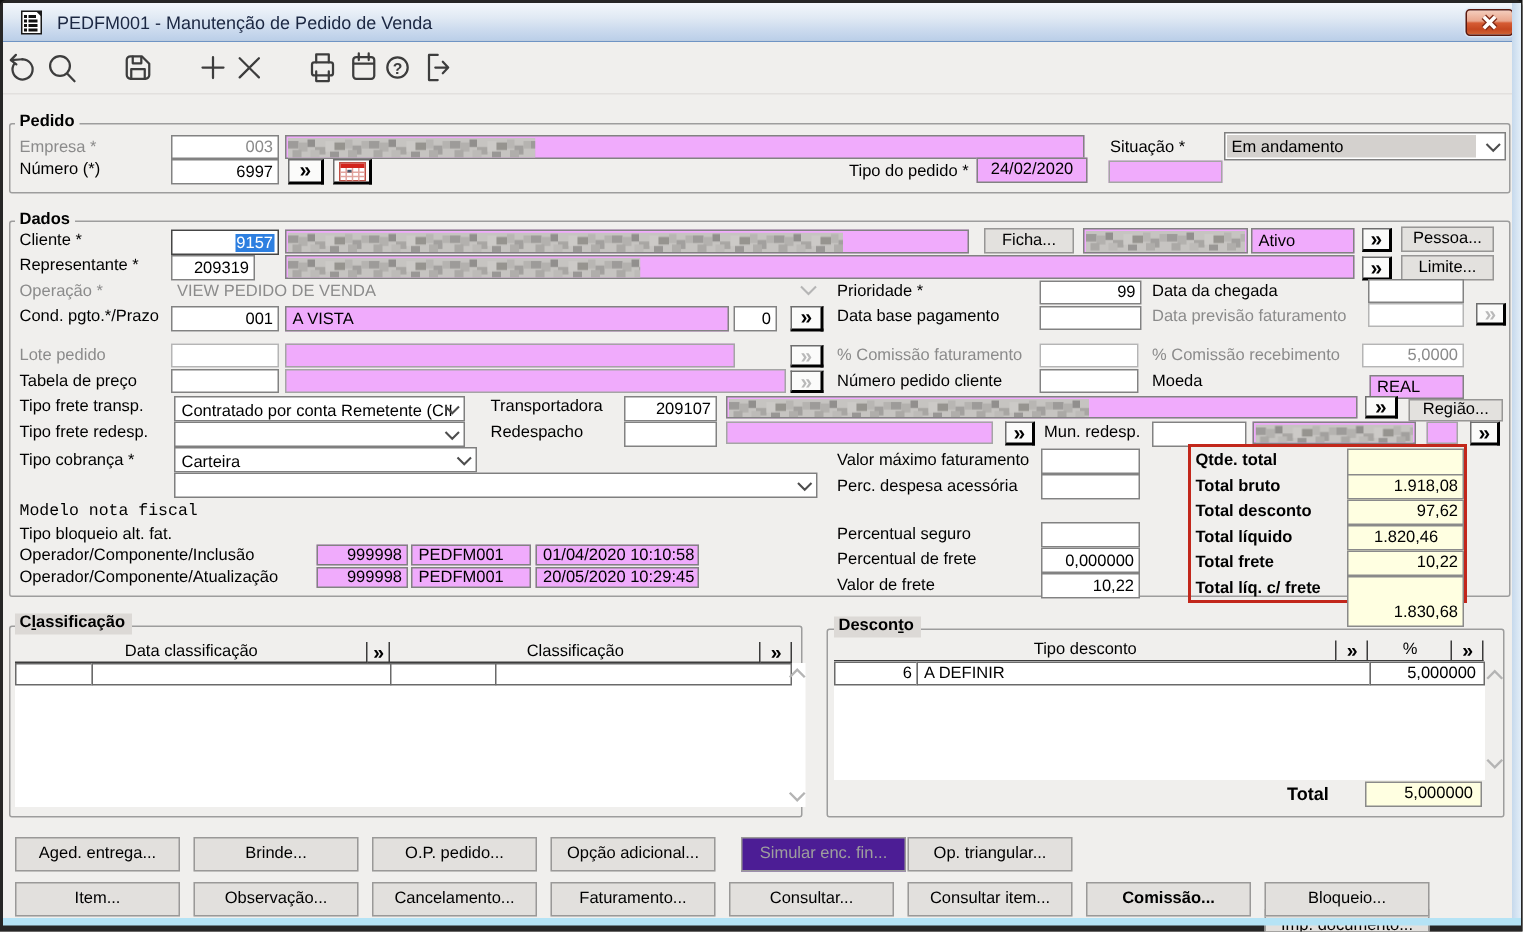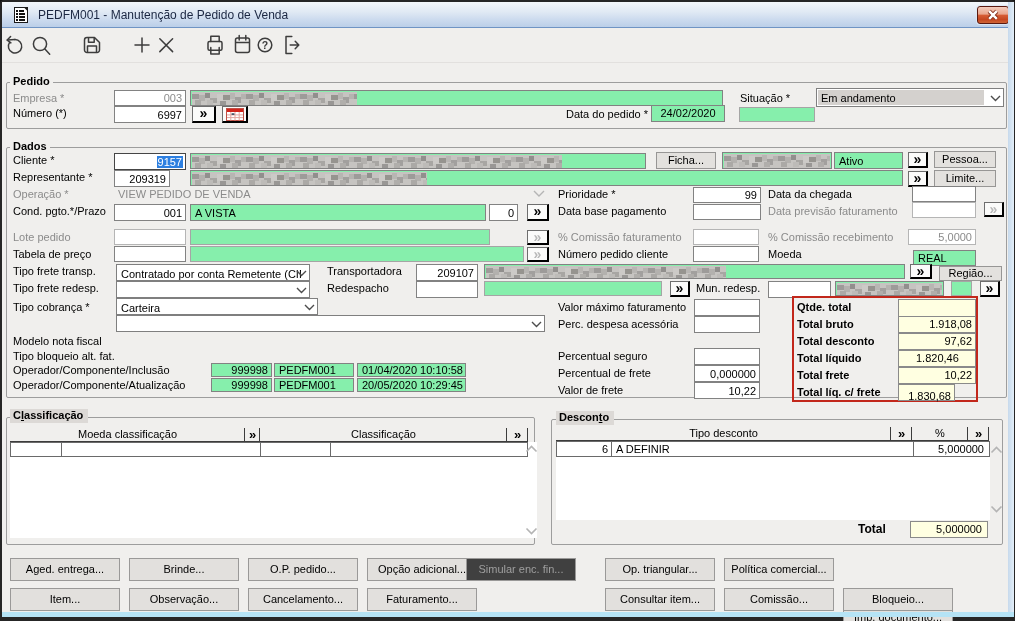--- a/index.html
+++ b/index.html
@@ -7,21 +7,21 @@
 #win{position:absolute;left:0;top:0;width:1015px;height:621px;background:#262626;border-radius:4px 4px 0 0;}
 #inner{position:absolute;left:2px;top:2px;width:1011px;height:611px;background:#f0efed;}
 #title{position:absolute;left:0;top:0;width:1011px;height:26px;background:linear-gradient(180deg,#f3f7fb 0%,#e0e9f4 40%,#cbdaee 72%,#bbcfe8 100%);border-bottom:1px solid #6f94c4;border-radius:3px 3px 0 0;}
 #title .txt{position:absolute;left:36px;top:6px;font-size:12px;color:#1b2742;}
 #rightframe{position:absolute;right:1px;top:2px;width:6px;height:611px;background:linear-gradient(90deg,#c6d9ec,#e3eef8);}
 #bottomframe{position:absolute;left:2px;top:612px;width:1012px;height:5px;background:#b5e3f5;}
 .lbl{position:absolute;white-space:nowrap;line-height:13px;}
 .dis{color:#8b8b8b;}
 .inp{position:absolute;background:#fff;border:1px solid #828282;line-height:13px;white-space:nowrap;overflow:hidden;}
 .r{text-align:right;}
-.ro{background:#86efac;}
+.ro{background:#f0abfc;}
 .pix{position:absolute;top:1px;left:1px;bottom:1px;}
 .ddt{position:absolute;left:4px;top:2px;right:8px;overflow:hidden;white-space:nowrap;}
 .b3{position:absolute;background:#fbfbfa;border:1px solid #6e6e6e;border-right:2px solid #000;border-bottom:2px solid #000;text-align:center;font-weight:bold;font-size:14px;line-height:13px;}
 .gbx{position:absolute;border:1px solid #9d9d9d;border-radius:2px;}
 .glb{position:absolute;font-weight:bold;background:#f0efed;padding:0 3px;line-height:11px;}
 .chip{background:#dcd9d6;padding:1px 5px 2px 3px;}
 .btn{position:absolute;background:#e3e1de;border:1px solid #979695;text-align:center;line-height:15px;}
 .bb{position:absolute;width:110px;height:23px;background:#e2e0dd;border:1px solid #9a9998;text-align:center;line-height:21px;}
 .ddl{position:absolute;background:#fff;border:1px solid #7f7f7f;line-height:14px;white-space:nowrap;overflow:hidden;}
 .ddl svg,.dds{position:absolute;right:2px;top:4px;}
@@ -118,21 +118,21 @@
       </div>
 <div class="lbl" style="left:11px;top:105px;">Número (*)</div>
 <div class="inp r" style="left:112px;top:104px;width:72px;height:17px;padding:2px 3px;">6997</div>
 <div class="b3" style="left:190px;top:104px;width:24px;height:17px;">»</div>
 <div class="b3" style="left:220px;top:104px;width:26px;height:17px;padding-top:1px;"><svg width="18" height="13" viewBox="0 0 18 13">
           <rect x="0.5" y="0.5" width="17" height="12" fill="#fff" stroke="#c05046"></rect>
           <rect x="1" y="1" width="16" height="3" fill="#d2241c"></rect>
           <path d="M4.8 4 V12.5 M9 4 V12.5 M13.2 4 V12.5 M1 6.9 H17 M1 9.6 H17" stroke="#e2a49e" stroke-width="1"></path>
           <rect x="5.6" y="5.2" width="2.8" height="1.8" fill="#49566a"></rect>
         </svg></div>
-<div class="lbl" style="left:564px;top:106px;">Data do pedido *</div>
+<div class="lbl" style="left:564px;top:106px;">Tipo do pedido *</div>
 <div class="inp ro" style="left:649px;top:103px;width:74px;height:17px;text-align:center;line-height:15px;">24/02/2020</div>
 <div class="inp ro" style="left:737px;top:105px;width:76px;height:15px;border-color:#a5a5a5;"></div>
 
 <div class="gbx" style="left:4px;top:145px;width:1001px;height:251px;"></div>
 <div class="glb" style="left:8px;top:139px;">Dados</div>
 
 <div class="lbl" style="left:11px;top:152px;">Cliente *</div>
 <div class="inp" style="left:112px;top:151px;width:72px;height:17px;border-color:#454545;text-align:right;padding:2px 2px;"><span style="background:#2d7fe0;color:#fff;padding:0 1px;">9157</span></div>
 <div class="inp ro" style="left:188px;top:151px;width:456px;height:16px;">
         <svg class="pix" width="370" height="14" preserveAspectRatio="none">
@@ -238,21 +238,21 @@
 <div class="lbl" style="left:11px;top:299px;">Tipo cobrança *</div>
 <div class="ddl" style="left:114px;top:296px;width:202px;height:17px;">
         <span class="ddt">Carteira</span>
         <svg class="dds" style="top:5px" width="11" height="7" viewBox="0 0 11 7">
           <path d="M1 1 L5.5 5.5 L10 1" fill="none" stroke="#4d4d4d" stroke-width="1.4"></path>
         </svg>
       </div>
 <div class="lbl" style="left:556px;top:299px;">Valor máximo faturamento</div>
 <div class="inp" style="left:692px;top:297px;width:66px;height:17px;"></div>
 
-<div class="lbl" style="left:11px;top:333px;">Modelo nota fiscal</div>
+<div class="lbl" style="left:11px;top:333px;font-family:Liberation Mono, monospace;">Modelo nota fiscal</div>
 <div class="ddl" style="left:114px;top:313px;width:429px;height:17px;">
         <svg class="dds" style="top:5px" width="11" height="7" viewBox="0 0 11 7">
           <path d="M1 1 L5.5 5.5 L10 1" fill="none" stroke="#4d4d4d" stroke-width="1.4"></path>
         </svg>
       </div>
 <div class="lbl" style="left:556px;top:316px;">Perc. despesa acessória</div>
 <div class="inp" style="left:692px;top:314px;width:66px;height:17px;"></div>
 
 <div class="lbl" style="left:11px;top:348px;">Tipo bloqueio alt. fat.</div>
 <div class="lbl" style="left:556px;top:348px;">Percentual seguro</div>
@@ -277,25 +277,25 @@
 <div class="yel" style="left:896px;top:297px;width:78px;height:17px;padding:14px 3px;">66,0</div>
 <div class="lbl" style="left:795px;top:316px;font-weight:bold;">Total bruto</div>
 <div class="yel" style="left:896px;top:314px;width:78px;height:17px;padding:0 3px;">1.918,08</div>
 <div class="lbl" style="left:795px;top:333px;font-weight:bold;">Total desconto</div>
 <div class="yel" style="left:896px;top:331px;width:78px;height:17px;padding:0 3px;">97,62</div>
 <div class="lbl" style="left:795px;top:350px;font-weight:bold;">Total líquido</div>
 <div class="yel" style="left:896px;top:348px;width:78px;height:17px;padding:0 17px;">1.820,46</div>
 <div class="lbl" style="left:795px;top:367px;font-weight:bold;">Total frete</div>
 <div class="yel" style="left:896px;top:365px;width:78px;height:17px;padding:0 3px;">10,22</div>
 <div class="lbl" style="left:795px;top:384px;font-weight:bold;">Total líq. c/ frete</div>
-<div class="yel" style="left:896px;top:382px;width:57px;height:17px;padding:4px 3px;">1.830,68</div>
+<div class="yel" style="left:896px;top:382px;width:78px;height:17px;padding:16px 3px;">1.830,68</div>
 
 <div class="gbx" style="left:4px;top:415px;width:529px;height:128px;"></div>
 <div class="glb chip" style="left:8px;top:407px;">C<u>l</u>assificação</div>
-<div class="hdr" style="left:8px;top:426px;width:235px;height:14px;">Moeda classificação</div>
+<div class="hdr" style="left:8px;top:426px;width:235px;height:14px;">Data classificação</div>
 <div class="hdr hb" style="left:243px;top:426px;width:15px;height:14px;">»</div>
 <div class="hdr" style="left:258px;top:426px;width:247px;height:14px;">Classificação</div>
 <div class="hdr hb" style="left:505px;top:426px;width:21px;height:14px;">»</div>
 <div class="hv" style="left:242px;top:426px;height:14px;"></div>
 <div class="hv" style="left:257px;top:426px;height:14px;"></div>
 <div class="hv" style="left:504px;top:426px;height:14px;"></div>
 <div class="hv" style="left:525px;top:426px;height:14px;"></div>
 <div style="position:absolute;left:8px;top:440px;width:527px;height:96px;background:#fff;"></div>
 <div class="cell" style="left:8px;top:440px;width:52px;height:15px;"></div>
 <div class="cell" style="left:59px;top:440px;width:200px;height:15px;"></div>
@@ -328,27 +328,27 @@
 <svg class="chev" style="left:988px;top:503px;" width="13" height="8" viewBox="0 0 13 8">
         <path d="M1.5 1.5 L6.5 6.5 L11.5 1.5" fill="none" stroke="#b4b4b4" stroke-width="1.6"></path>
       </svg>
 <div class="lbl" style="left:856px;top:521px;font-weight:bold;font-size:12px;">Total</div>
 <div class="yel" style="left:908px;top:519px;width:78px;height:17px;padding:0 5px;">5,000000</div>
 
 <div class="bb" style="left:8px;top:556px;">Aged. entrega...</div>
 <div class="bb" style="left:127px;top:556px;">Brinde...</div>
 <div class="bb" style="left:246px;top:556px;">O.P. pedido...</div>
 <div class="bb" style="left:365px;top:556px;">Opção adicional...</div>
-<div class="bb" style="left:464px;top:556px;color:#9e9e9e;background:#404040;">Simular enc. fin...</div>
+<div class="bb" style="left:492px;top:556px;color:#9e9e9e;background:#4c1d95;">Simular enc. fin...</div>
 <div class="bb" style="left:603px;top:556px;">Op. triangular...</div>
-<div class="bb" style="left:722px;top:556px;">Política comercial...</div>
 <div class="bb" style="left:841px;top:556px;margin-top:48px;">Imp. documento...</div>
 <div class="bb" style="left:8px;top:586px;">Item...</div>
 <div class="bb" style="left:127px;top:586px;">Observação...</div>
 <div class="bb" style="left:246px;top:586px;">Cancelamento...</div>
 <div class="bb" style="left:365px;top:586px;">Faturamento...</div>
+<div class="bb" style="left:484px;top:586px;">Consultar...</div>
 <div class="bb" style="left:603px;top:586px;">Consultar item...</div>
-<div class="bb" style="left:722px;top:586px;">Comissão...</div>
+<div class="bb" style="left:722px;top:586px;font-weight:bold;">Comissão...</div>
 <div class="bb" style="left:841px;top:586px;">Bloqueio...</div>
 </div>
 <div id="rightframe"></div>
 <div id="bottomframe"></div>
 </div>
 
 </body></html>

